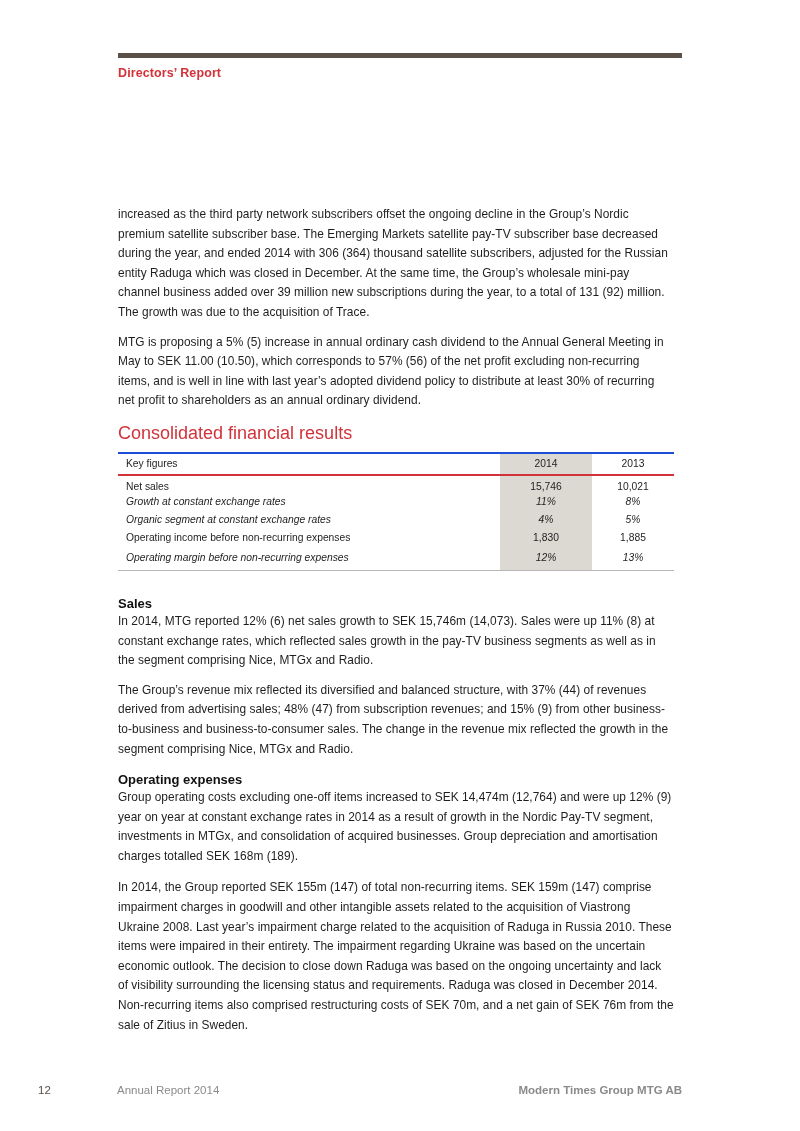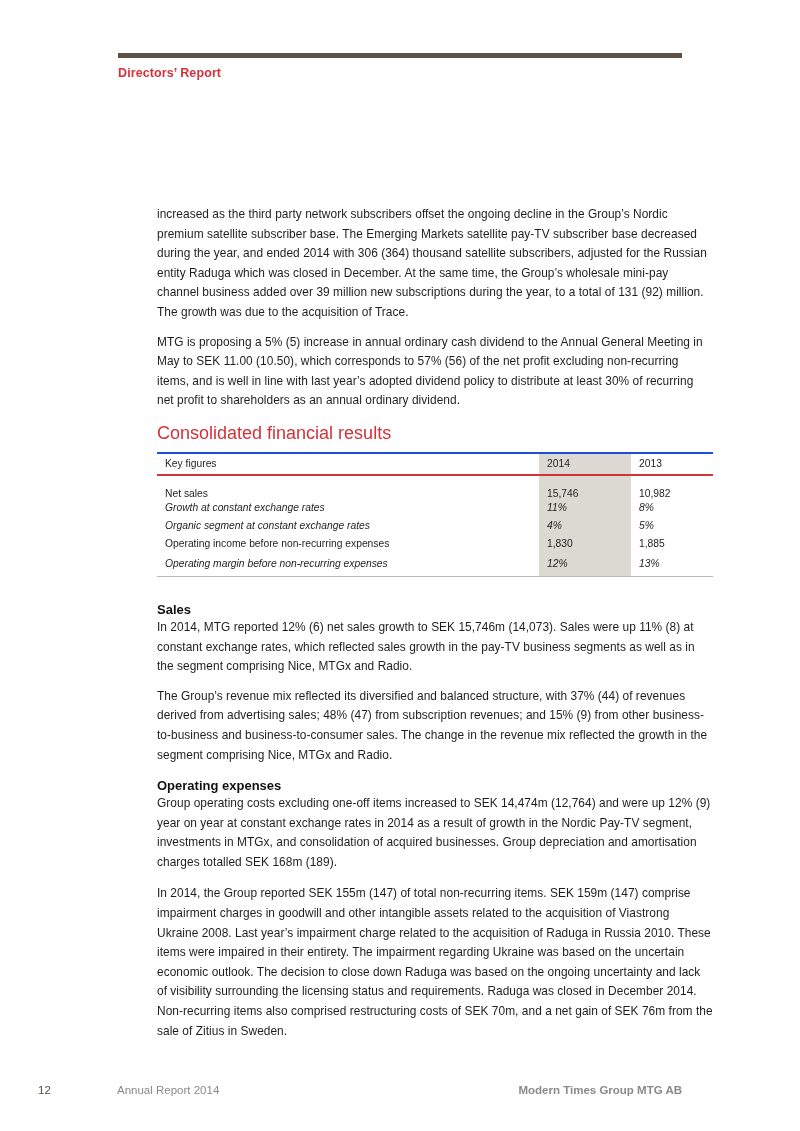--- a/index.html
+++ b/index.html
@@ -10,43 +10,43 @@
     }
     .top-bar {
       position: absolute; left: 118px; top: 53px; width: 564px; height: 5px;
       background: #5a5048;
     }
     .section-label {
       position: absolute; left: 118px; top: 66px;
       font-size: 12.5px; font-weight: bold; color: #d2323a; letter-spacing: 0.1px;
     }
     .content {
-      position: absolute; left: 118px; top: 205px; width: 556px; margin-left: 39px;
+      position: absolute; left: 118px; top: 205px; width: 556px;
     }
     p.body {
       margin: 0 0 10px 0;
       font-size: 11.9px; line-height: 19.6px; letter-spacing: 0.05px;
     }
     h2.section-title {
       margin: 6px 0 7px 0; padding: 0;
       font-size: 18px; font-weight: normal; color: #d2323a; line-height: 24px;
     }
     table.kf {
       width: 556px; border-collapse: collapse;
       font-size: 10.3px;
       border-top: 2px solid #1d4ed8;
       border-bottom: 1px solid #b8b8b8;
       margin-bottom: 24px;
     }
-    table.kf th, table.kf td { padding: 0 8px; text-align: left; font-weight: normal; }
+    table.kf th, table.kf td { padding: 0 8px; text-align: center; font-weight: normal; }
     table.kf th.label, table.kf td.label { text-align: left; }
     table.kf thead tr { height: 22px; }
     table.kf thead th { border-bottom: 2px solid #d2323a; }
     table.kf tbody tr { height: 18px; }
-    table.kf tbody tr:first-child td { padding-top: 12px; }
+    table.kf tbody tr:first-child td { padding-top: 5px; }
     table.kf tbody tr.last td { padding-top: 5px; padding-bottom: 7px; }
     table.kf .shade { background: #dcd9d3; }
     table.kf .col2014 { width: 76px; }
     table.kf .col2013 { width: 66px; }
     table.kf .italic { font-style: italic; }
     h3.sub {
       margin: 0; padding: 0;
       font-size: 13px; font-weight: bold; line-height: 17px; color: #111;
     }
     .footer {
@@ -74,21 +74,21 @@
       <tr>
         <th class="label">Key figures</th>
         <th class="col2014 shade">2014</th>
         <th class="col2013">2013</th>
       </tr>
     </thead>
     <tbody>
       <tr>
         <td class="label">Net sales</td>
         <td class="shade">15,746</td>
-        <td>10,982</td>
+        <td>10,021</td>
       </tr>
       <tr class="italic">
         <td class="label">Growth at constant exchange rates</td>
         <td class="shade">11%</td>
         <td>8%</td>
       </tr>
       <tr class="italic">
         <td class="label">Organic segment at constant exchange rates</td>
         <td class="shade">4%</td>
         <td>5%</td>

